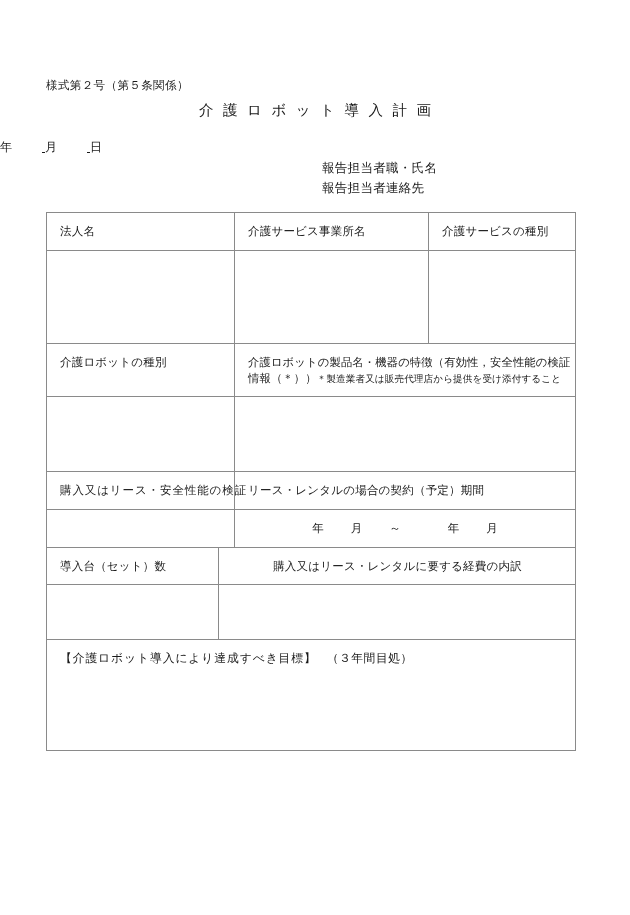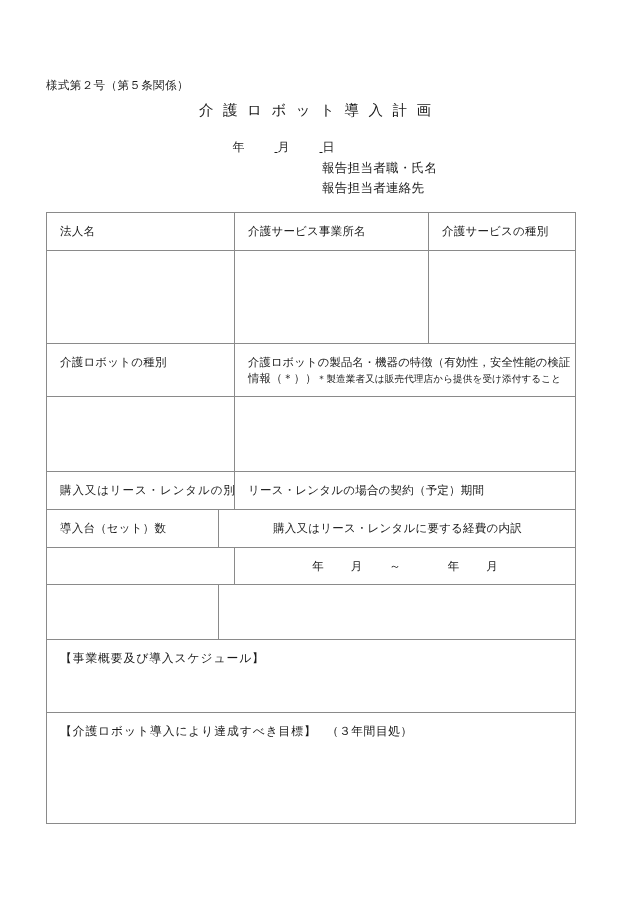--- a/index.html
+++ b/index.html
@@ -42,21 +42,21 @@
     font-size: 14.5px;
     letter-spacing: 9.5px;
     text-indent: 9.5px;
     white-space: nowrap;
   }
   .date-line {
     position: absolute;
     left: 0;
     top: 139px;
     width: 575px;
-    text-align: center;
+    text-align: left;
     font-size: 12px;
     white-space: nowrap;
     text-decoration: underline;
   }
   .date-line .seg { display: inline-block; }
   .date-line .seg.y { margin-right: 30px; }
   .date-line .seg.m { margin-right: 30px; }
   .date-line .seg.d { margin-right: 8px; }
 
   .reporter {
@@ -206,62 +206,54 @@
       <td colspan="2" style="height:58px">
         <div class="cell-pad"></div>
       </td>
       <td colspan="2">
         <div class="cell-pad"></div>
       </td>
     </tr>
 
     <tr>
       <td colspan="2">
-        <div class="cell-pad lbl-wide ctr">購入又はリース・レンタルの別</div>
+        <div class="cell-pad lbl-wide ctr">購入又はリース・安全性能の検証</div>
       </td>
       <td colspan="2">
         <div class="cell-pad lbl">リース・レンタルの場合の契約（予定）期間</div>
       </td>
     </tr>
-    <tr>
-      <td>
-        <div class="cell-pad lbl">導入台（セット）数</div>
-      </td>
-      <td colspan="3">
-        <div class="cell-pad lbl ctr">購入又はリース・レンタルに要する経費の内訳</div>
-      </td>
-    </tr>
-
     <tr>
       <td colspan="2" style="height:20px">
         <div class="cell-pad"></div>
       </td>
       <td colspan="2">
         <div class="cell-pad daterange">
           <span>年</span><span class="gap-a"></span><span>月</span><span class="gap-a"></span><span>～</span><span class="gap-b"></span><span>年</span><span class="gap-a"></span><span>月</span>
         </div>
       </td>
     </tr>
+
+    <tr>
+      <td>
+        <div class="cell-pad lbl">導入台（セット）数</div>
+      </td>
+      <td colspan="3">
+        <div class="cell-pad lbl ctr">購入又はリース・レンタルに要する経費の内訳</div>
+      </td>
+    </tr>
     <tr>
       <td style="height:38px">
         <div class="cell-pad"></div>
       </td>
       <td colspan="3">
         <div class="cell-pad"></div>
       </td>
     </tr>
 
-    <tr>
-      <td colspan="4" style="height:56px">
-        <div class="cell-pad">
-          <div class="sect-head">【事業概要及び導入スケジュール】</div>
-          <div></div>
-        </div>
-      </td>
-    </tr>
 
 
     <tr>
       <td colspan="4" style="height:94px">
         <div class="cell-pad">
           <div class="sect-head">
             <span>【介護ロボット導入により達成すべき目標】</span><span class="sub">（３年間目処）</span>
           </div>
           <div></div>
         </div>

